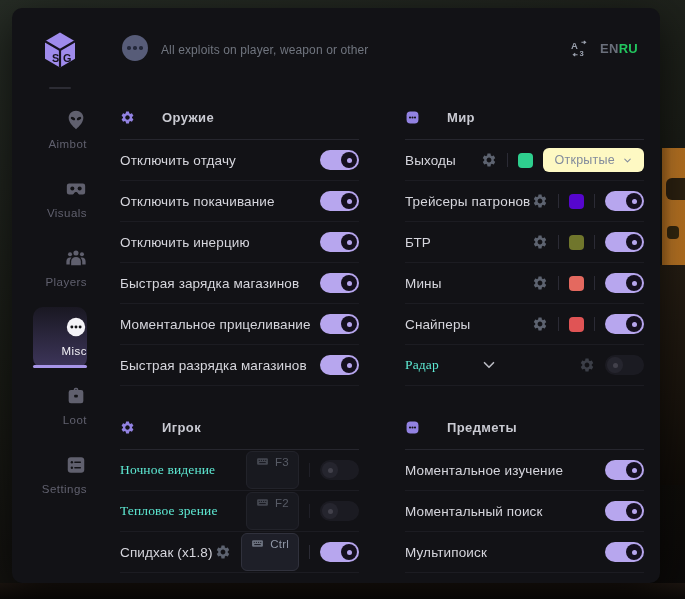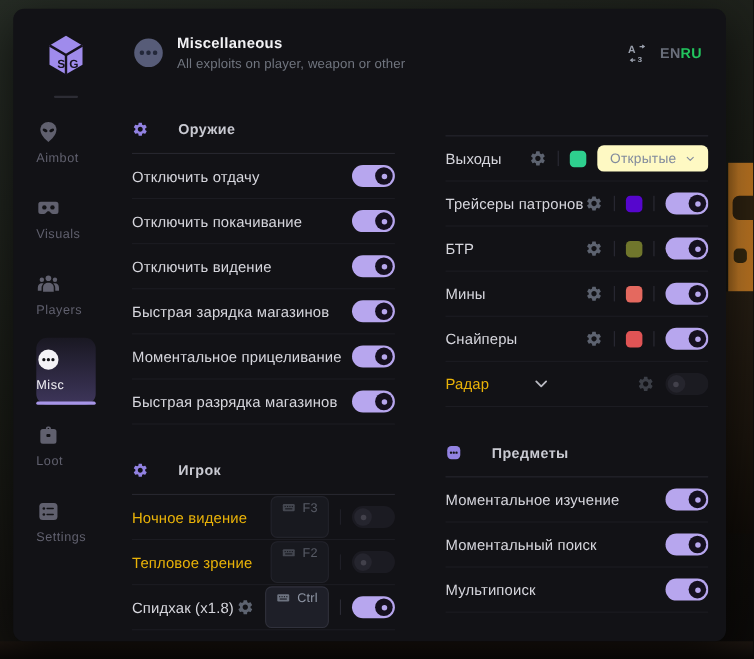--- a/index.html
+++ b/index.html
@@ -14,21 +14,21 @@
 
   .window{position:absolute;left:12px;top:8px;width:648px;height:575px;border-radius:10px;
     background:#121216;box-shadow:0 12px 44px rgba(0,0,0,.65);overflow:hidden;}
 
   
   .sidebar{position:absolute;left:0;top:0;bottom:0;width:96px;display:flex;flex-direction:column;align-items:center;padding-top:22px;}
   .logo{width:40px;height:40px;}
   .logo-divider{width:22px;height:2px;background:#2c2c34;border-radius:2px;margin:17px 0 11px;}
   .nav{display:flex;flex-direction:column;align-items:center;}
   .nav-item{position:relative;width:54px;border-radius:10px;padding:9px 0 11px;margin-bottom:8px;
-    display:flex;flex-direction:column;align-items:flex-start;gap:7px;color:#60606e;cursor:pointer;}
+    display:flex;flex-direction:column;align-items:flex-end;gap:7px;color:#60606e;cursor:pointer;}
   .nav-item .nv-icon{width:22px;height:22px;display:block;}
   .nav-item .nv-icon svg{width:22px;height:22px;display:block;}
   .nav-item .nv-label{font-size:11.5px;letter-spacing:.04em;}
   .nav-item.active{color:#f4f3f7;background:linear-gradient(180deg,rgba(90,75,140,.10),rgba(122,103,186,.42));}
   .nav-item.active::after{content:"";position:absolute;left:0;right:0;bottom:0;height:3px;border-radius:3px;background:#a795e8;}
 
   
   .hdr{position:absolute;left:96px;right:0;top:0;height:80px;display:flex;align-items:center;padding:0 22px 0 14px;}
   .avatar{width:26px;height:26px;border-radius:50%;background:#575c78;display:flex;align-items:center;justify-content:center;gap:2.5px;flex:none;}
   .avatar i{width:3.5px;height:3.5px;border-radius:50%;background:#23283a;display:block;}
@@ -45,21 +45,21 @@
   .col{min-width:0;}
   .section{padding-top:21px;}
   .section + .section{margin-top:12px;}
   .sec-head{display:flex;align-items:center;gap:27px;height:16px;}
   .sec-icon{width:15px;height:15px;color:#9282e2;flex:none;}
   .sec-icon svg{width:15px;height:15px;display:block;}
   .sec-title{font-size:13px;font-weight:600;color:#c9cad2;letter-spacing:.03em;}
   .sec-div{height:1px;background:#26262e;margin-top:14px;}
   .row{display:flex;align-items:center;height:41px;border-bottom:1px solid #1c1c22;}
   .row-label{font-size:13.5px;color:#d6d6dd;letter-spacing:.01em;white-space:nowrap;}
-  .row.disabled .row-label{color:#eab308;}
+  .row.disabled .row-label{color:#5eead4;font-family:Liberation Serif, serif;}
   .ctrls{margin-left:auto;display:flex;align-items:center;gap:10px;}
   .row.disabled .ctrls{opacity:.55;}
   .vdiv{width:1px;height:14px;background:#2b2b35;}
   .gear-btn{width:16px;height:16px;color:#5d6370;cursor:pointer;flex:none;}
   .gear-btn svg{width:16px;height:16px;display:block;}
   .swatch{width:15px;height:15px;border-radius:4px;cursor:pointer;flex:none;}
   .toggle{position:relative;width:39px;height:20px;border-radius:10px;cursor:pointer;flex:none;}
   .toggle.on{background:#b7a6ee;}
   .toggle.off{background:#24232d;}
   .knob{position:absolute;top:2px;width:16px;height:16px;border-radius:50%;display:flex;align-items:center;justify-content:center;}
@@ -169,21 +169,20 @@
         </nav>
     </aside>
 
     <header class="hdr">
       <div class="avatar">
           <i></i>
           <i></i>
           <i></i>
         </div>
       <div class="hdr-text">
-        <div class="hdr-title">Miscellaneous</div>
         <div class="hdr-sub">All exploits on player, weapon or other</div>
       </div>
       <div class="lang">
         <span class="tr-icon">
           <svg viewBox="0 0 20 20" fill="none">
             <text x="1" y="10" font-size="10" font-weight="bold" fill="#9aa0ad">A</text>
             <text x="10" y="18" font-size="9" font-weight="bold" fill="#9aa0ad">з</text>
             <path d="M12 3.5h4M14.5 2l2 1.5-2 1.5" stroke="#9aa0ad" stroke-width="1.1"></path>
             <path d="M8 16.5H4M5.5 15l-2 1.5 2 1.5" stroke="#9aa0ad" stroke-width="1.1"></path>
           </svg>
@@ -217,21 +216,21 @@
             </div>
             <div class="row">
               <span class="row-label">Отключить покачивание</span>
               <div class="ctrls">
                 <span class="toggle on">
                   <span class="knob"></span>
                 </span>
               </div>
             </div>
             <div class="row">
-              <span class="row-label">Отключить видение</span>
+              <span class="row-label">Отключить инерцию</span>
               <div class="ctrls">
                 <span class="toggle on">
                   <span class="knob"></span>
                 </span>
               </div>
             </div>
             <div class="row">
               <span class="row-label">Быстрая зарядка магазинов</span>
               <div class="ctrls">
                 <span class="toggle on">
@@ -334,20 +333,31 @@
                 <span class="vdiv"></span>
                 <span class="toggle on">
                   <span class="knob"></span>
                 </span>
               </div>
             </div>
           </section>
         </div>
       <div class="col" id="col-right">
           <section class="section">
+            <div class="sec-head">
+              <span class="sec-icon">
+                <svg viewBox="0 0 24 24" fill="currentColor">
+                  <rect x="2.5" y="2.5" width="19" height="19" rx="6"></rect>
+                  <circle cx="8" cy="12" r="1.7" fill="#121216"></circle>
+                  <circle cx="12" cy="12" r="1.7" fill="#121216"></circle>
+                  <circle cx="16" cy="12" r="1.7" fill="#121216"></circle>
+                </svg>
+              </span>
+              <span class="sec-title">Мир</span>
+            </div>
             <div class="sec-div"></div>
             <div class="row">
               <span class="row-label">Выходы</span>
               <div class="ctrls">
                 <span class="gear-btn">
                   <svg viewBox="0 0 24 24" fill="currentColor">
                     <path d="M19.14 12.94c.04-.3.06-.61.06-.94 0-.32-.02-.64-.07-.94l2.03-1.58c.18-.14.23-.41.12-.61l-1.92-3.32c-.12-.22-.37-.29-.59-.22l-2.39.96c-.5-.38-1.03-.7-1.62-.94l-.36-2.54c-.04-.24-.24-.41-.48-.41h-3.84c-.24 0-.43.17-.47.41l-.36 2.54c-.59.24-1.13.57-1.62.94l-2.39-.96c-.22-.08-.47 0-.59.22L2.74 8.87c-.12.21-.08.47.12.61l2.03 1.58c-.05.3-.09.63-.09.94s.02.64.07.94l-2.03 1.58c-.18.14-.23.41-.12.61l1.92 3.32c.12.22.37.29.59.22l2.39-.96c.5.38 1.03.7 1.62.94l.36 2.54c.05.24.24.41.48.41h3.84c.24 0 .44-.17.47-.41l.36-2.54c.59-.24 1.13-.56 1.62-.94l2.39.96c.22.08.47 0 .59-.22l1.92-3.32c.12-.22.07-.47-.12-.61l-2.01-1.58zM12 15.6c-1.98 0-3.6-1.62-3.6-3.6s1.62-3.6 3.6-3.6 3.6 1.62 3.6 3.6-1.62 3.6-3.6 3.6z"></path>
                   </svg>
                 </span>
                 <span class="vdiv"></span>

